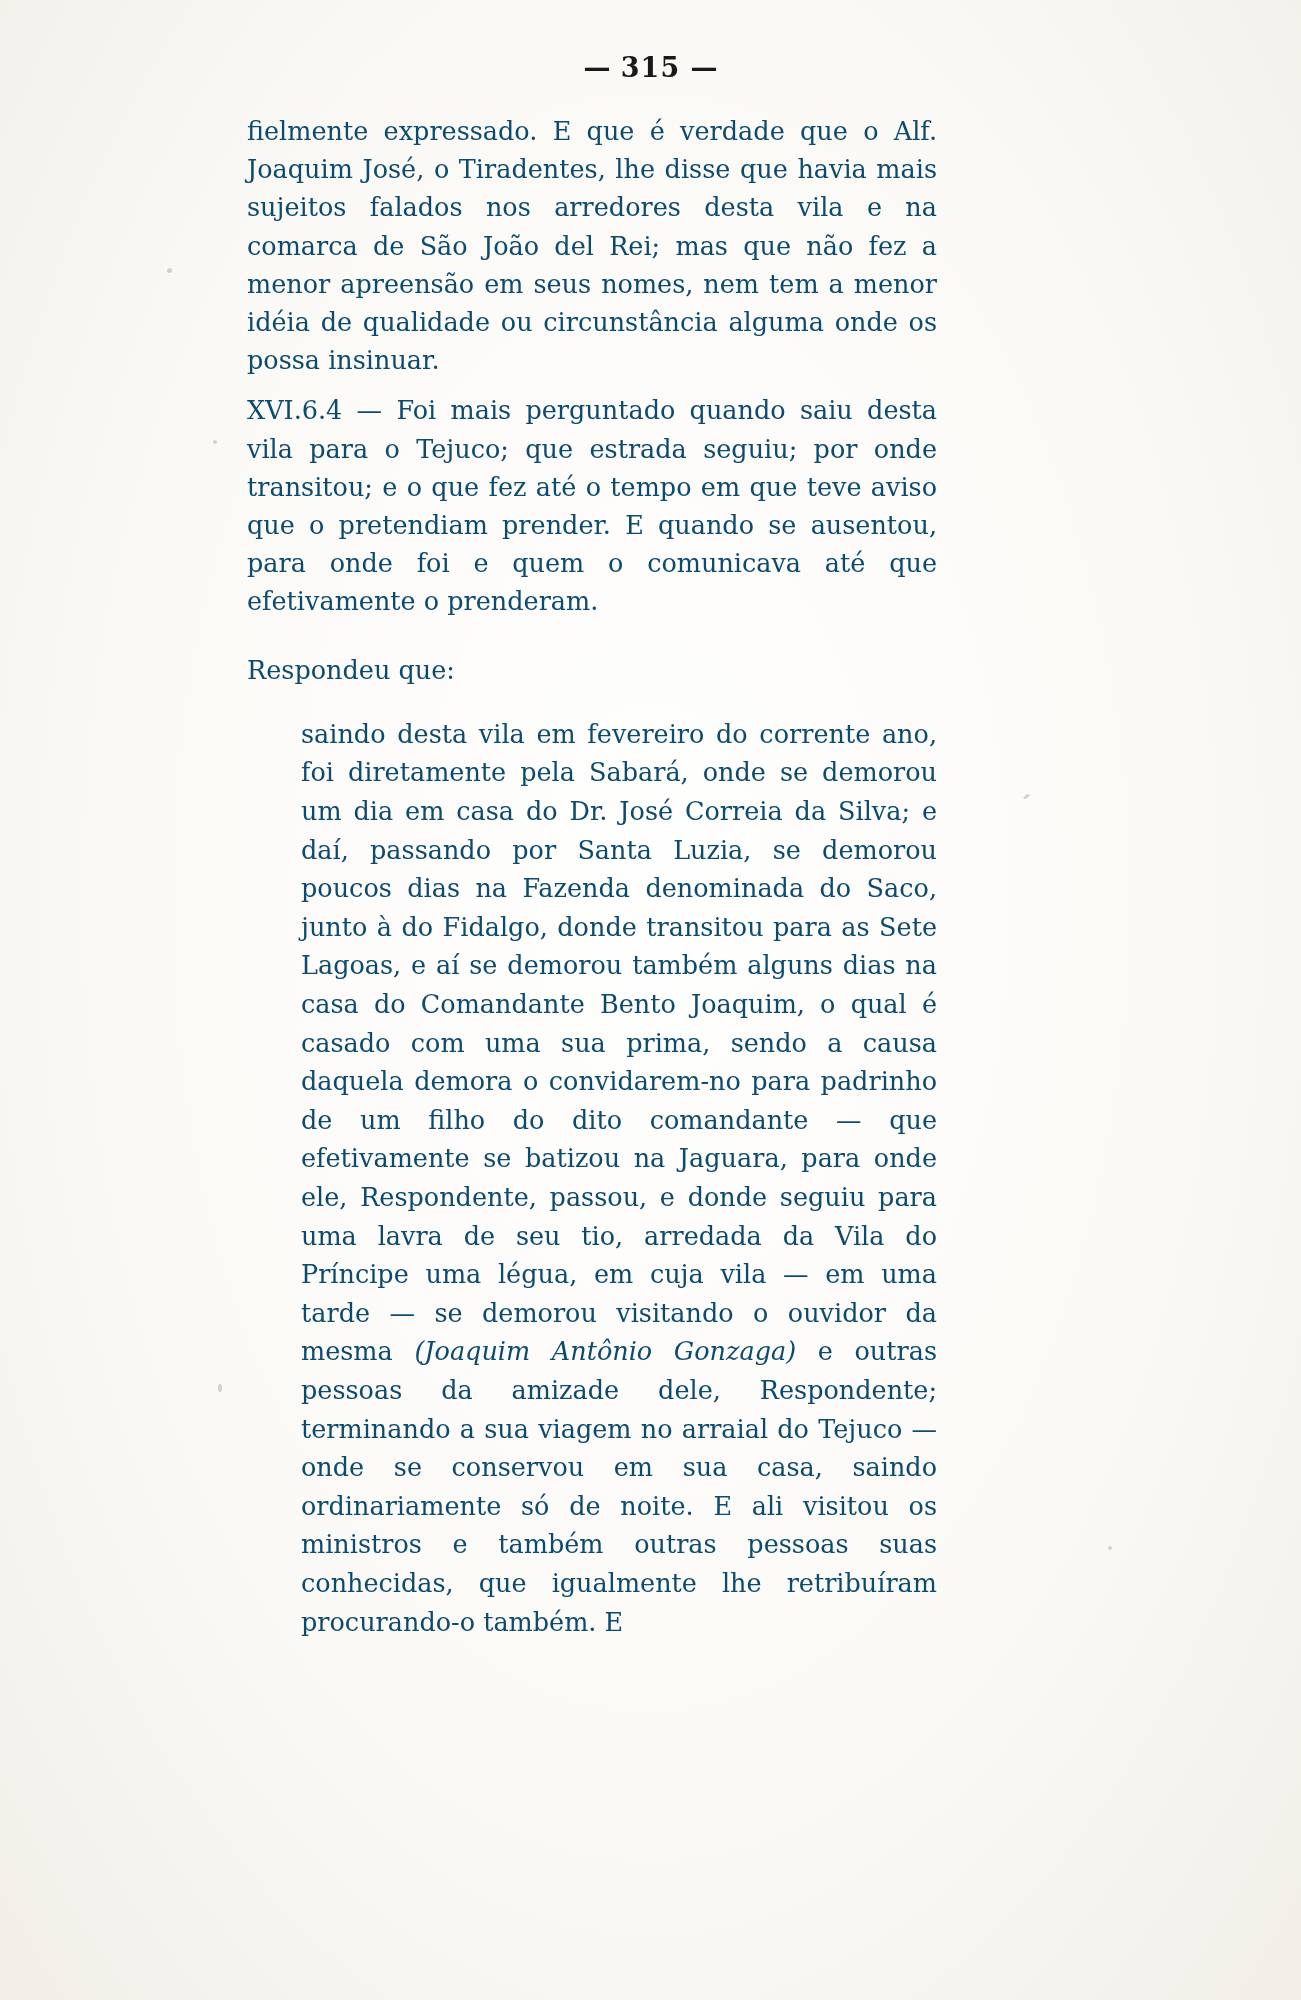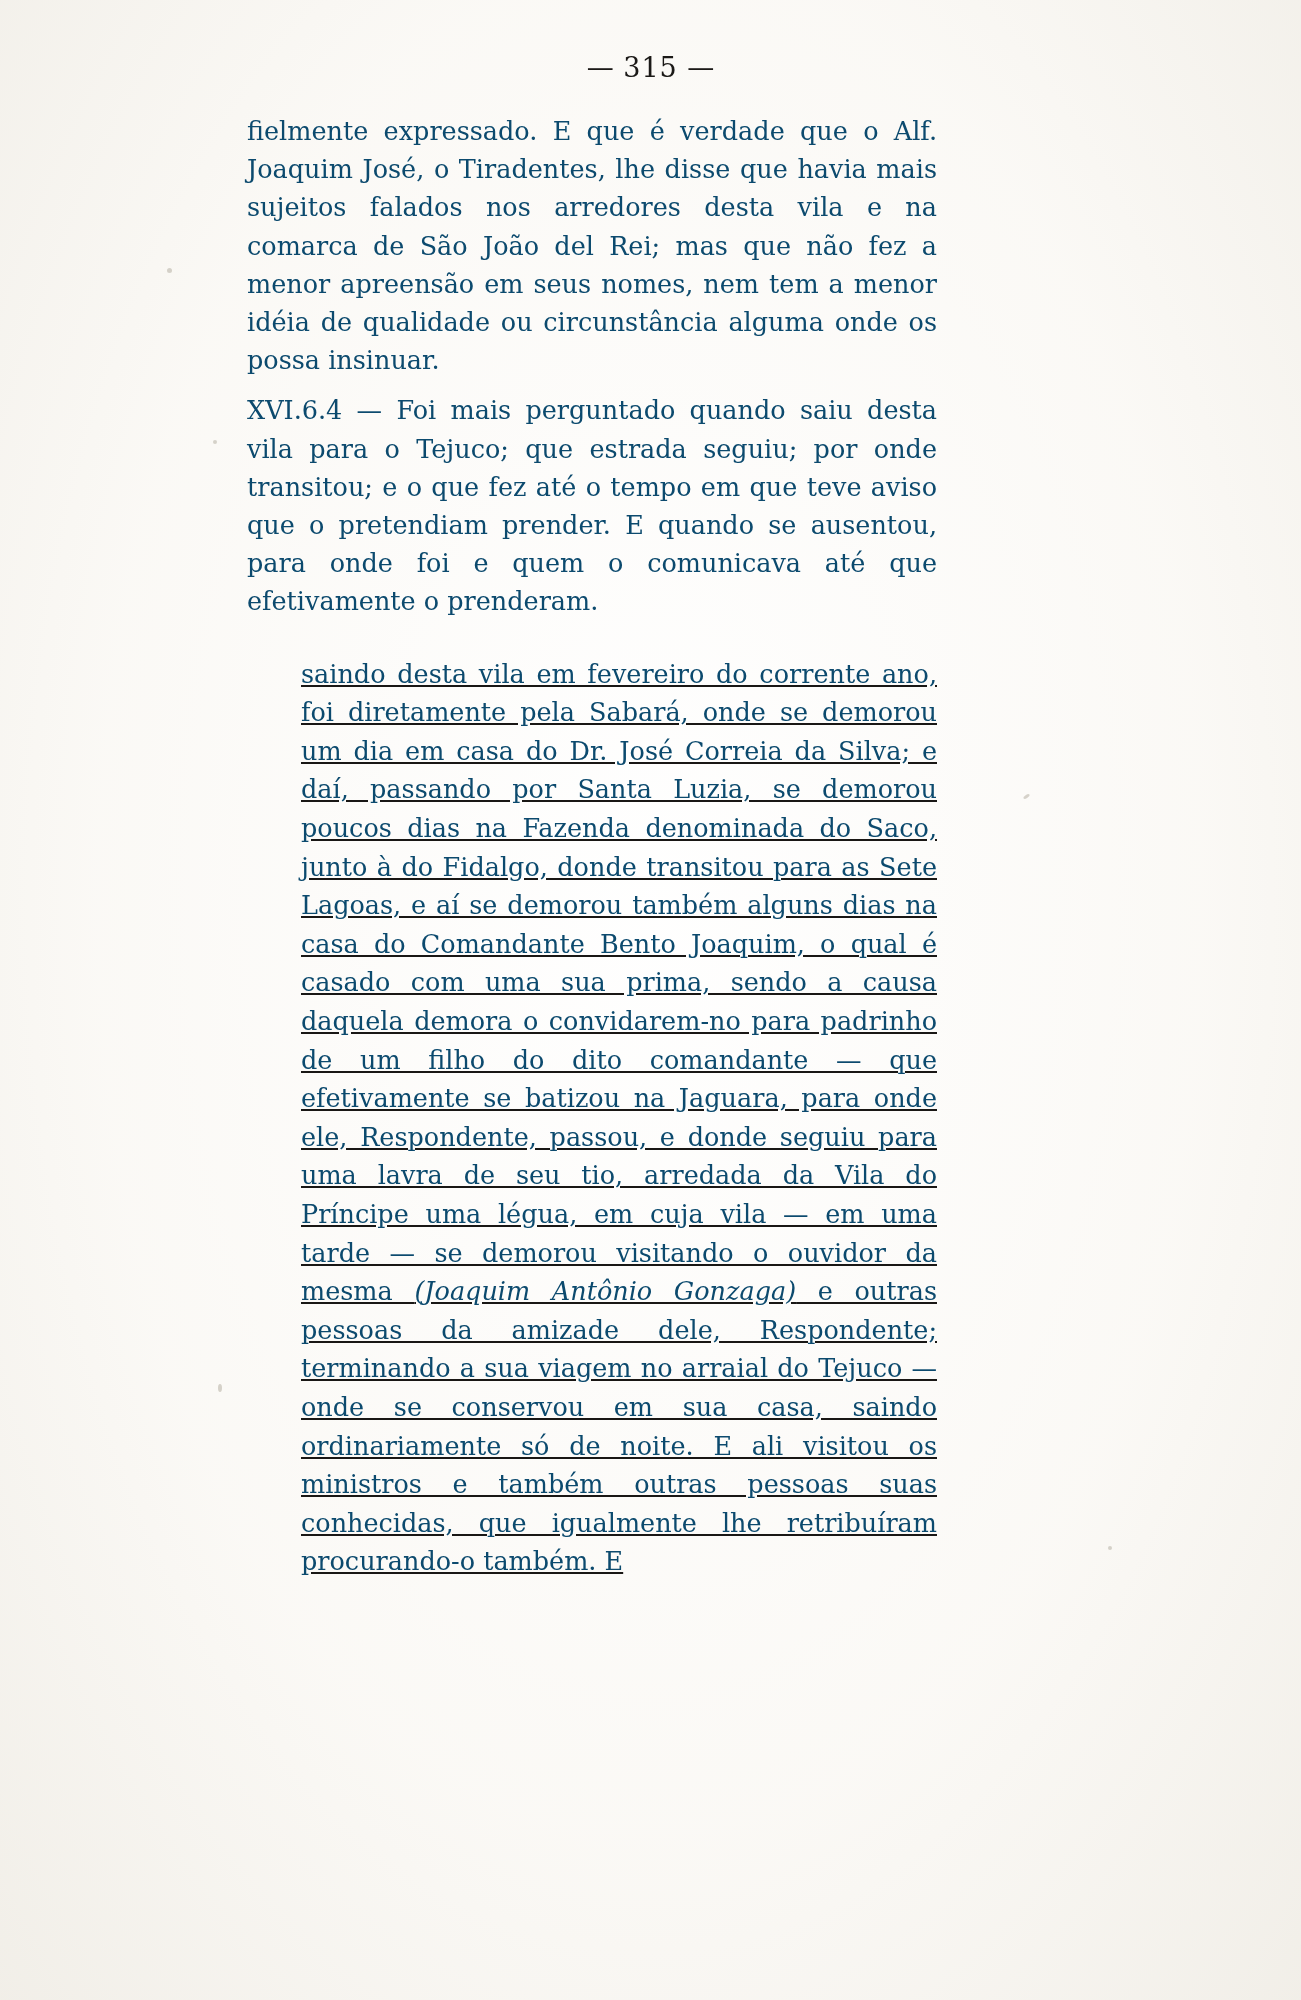--- a/index.html
+++ b/index.html
@@ -40,20 +40,21 @@
   }
   .page-number {
     position: absolute;
     top: 52px;
     left: 0;
     width: 1301px;
     text-align: center;
     font-size: 27px;
     letter-spacing: 1px;
     color: #1b1917;
+    font-weight: bold;
   }
   .page-number .dash {
     letter-spacing: 0px;
   }
   .body-col {
     position: absolute;
     left: 247px;
     width: 690px;
     top: 112px;
   }
@@ -76,23 +77,22 @@
     display: inline;
     font-weight: normal;
   }
   .respondeu {
     margin-top: 30px;
     text-align: left;
     text-indent: 0;
     padding-left: 0;
   }
   .quote-block {
-    margin-top: 34px;
+    margin-top: 26px;
     padding-left: 54px;
-    text-decoration: underline;
   }
   .quote-block p {
     font-size: 25.5px;
     line-height: 38.6px;
   }
   em.work {
     font-style: italic;
   }
   
   .speck {
@@ -124,20 +124,21 @@
     <div class="body-col">
 
       <p class="first-para">fielmente expressado. E que é verdade que o Alf. Joaquim José, o Tiradentes, lhe disse que havia mais sujeitos falados nos arredores desta vila e na comarca de São João del Rei; mas que não fez a menor apreensão em seus nomes, nem tem a menor idéia de qualidade ou circunstância alguma onde os possa insinuar.</p>
 
       <p class="para-gap">
         <span class="q-label">XVI.6.4</span>
         <span>—</span>
         <span>Foi mais perguntado quando saiu desta vila para o Tejuco; que estrada seguiu; por onde transitou; e o que fez até o tempo em que teve aviso que o pretendiam prender. E quando se ausentou, para onde foi e quem o comunicava até que efetivamente o prenderam.</span>
       </p>
 
+      <p class="respondeu">Respondeu que:</p>
 
       <div class="quote-block">
         <p>
           <span>saindo desta vila em fevereiro do corrente ano, foi diretamente pela Sabará, onde se demorou um dia em casa do Dr. José Correia da Silva; e daí, passando por Santa Luzia, se demorou poucos dias na Fazenda denominada do Saco, junto à do Fidalgo, donde transitou para as Sete Lagoas, e aí se demorou também alguns dias na casa do Comandante Bento Joaquim, o qual é casado com uma sua prima, sendo a causa daquela demora o convidarem-no para padrinho de um filho do dito comandante — que efetivamente se batizou na Jaguara, para onde ele, Respondente, passou, e donde seguiu para uma lavra de seu tio, arredada da Vila do Príncipe uma légua, em cuja vila — em uma tarde — se demorou visitando o ouvidor da mesma </span><em class="work">(Joaquim Antônio Gonzaga)</em><span> e outras pessoas da amizade dele, Respondente; terminando a sua viagem no arraial do Tejuco — onde se conservou em sua casa, saindo ordinariamente só de noite. E ali visitou os ministros e também outras pessoas suas conhecidas, que igualmente lhe retribuíram procurando-o também. E</span>
         </p>
       </div>
 
     </div>
 
     <div class="speck s1"></div>

